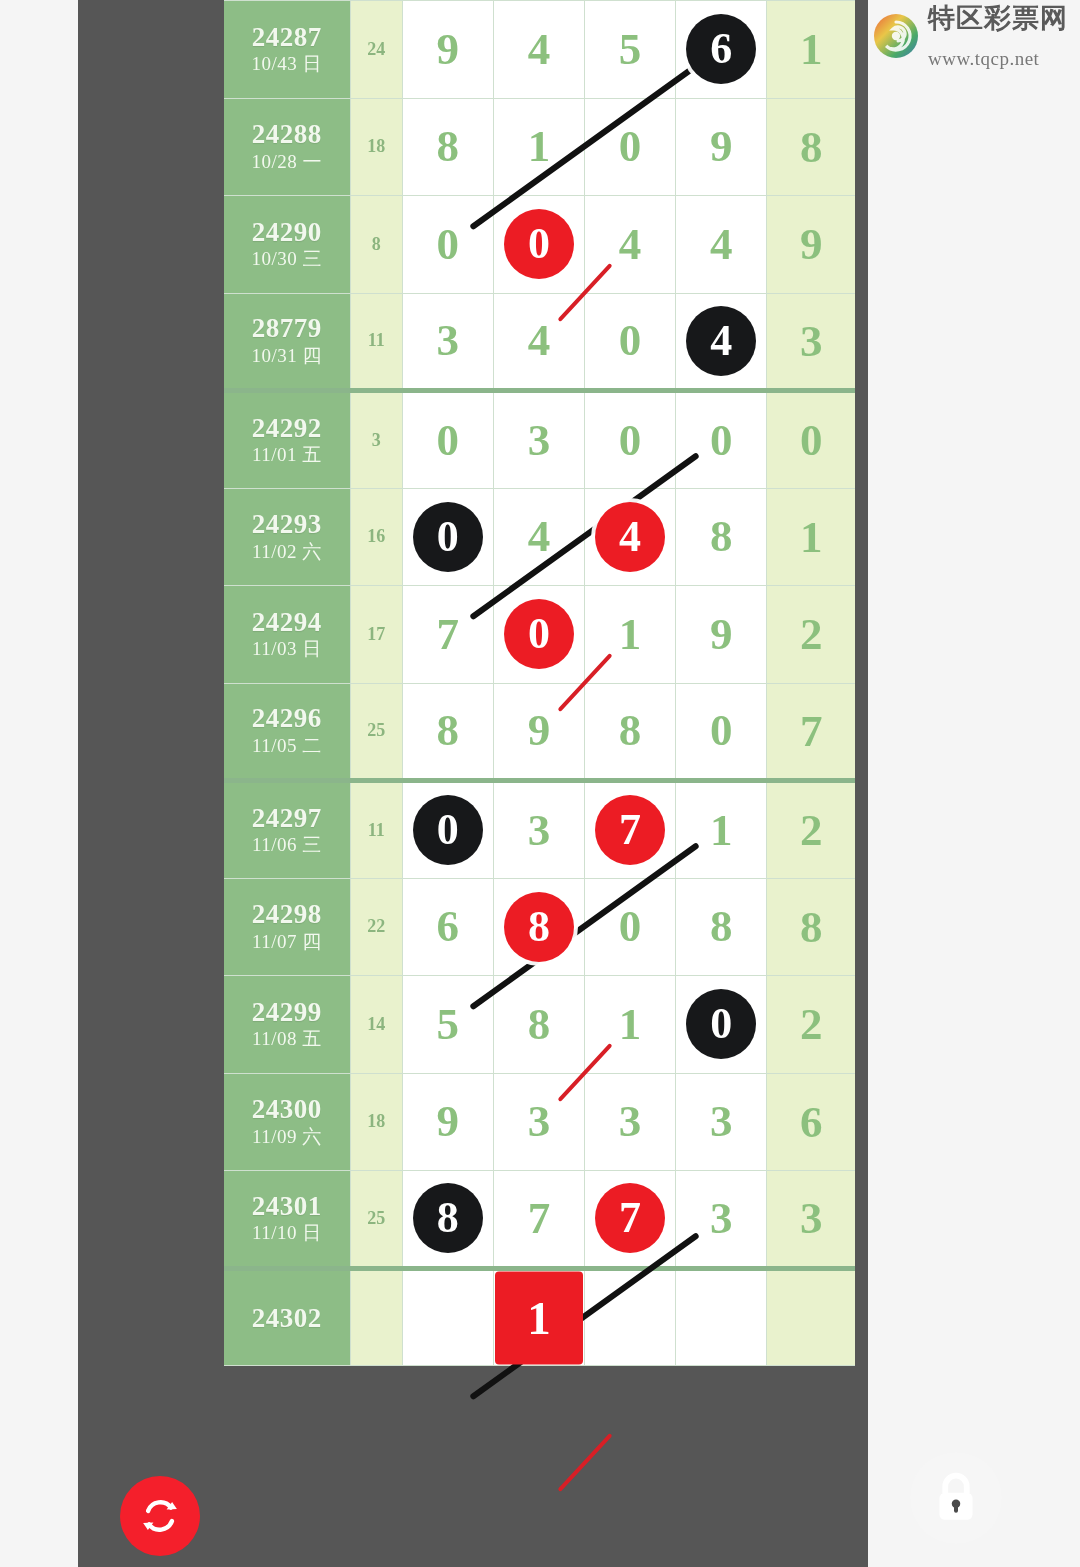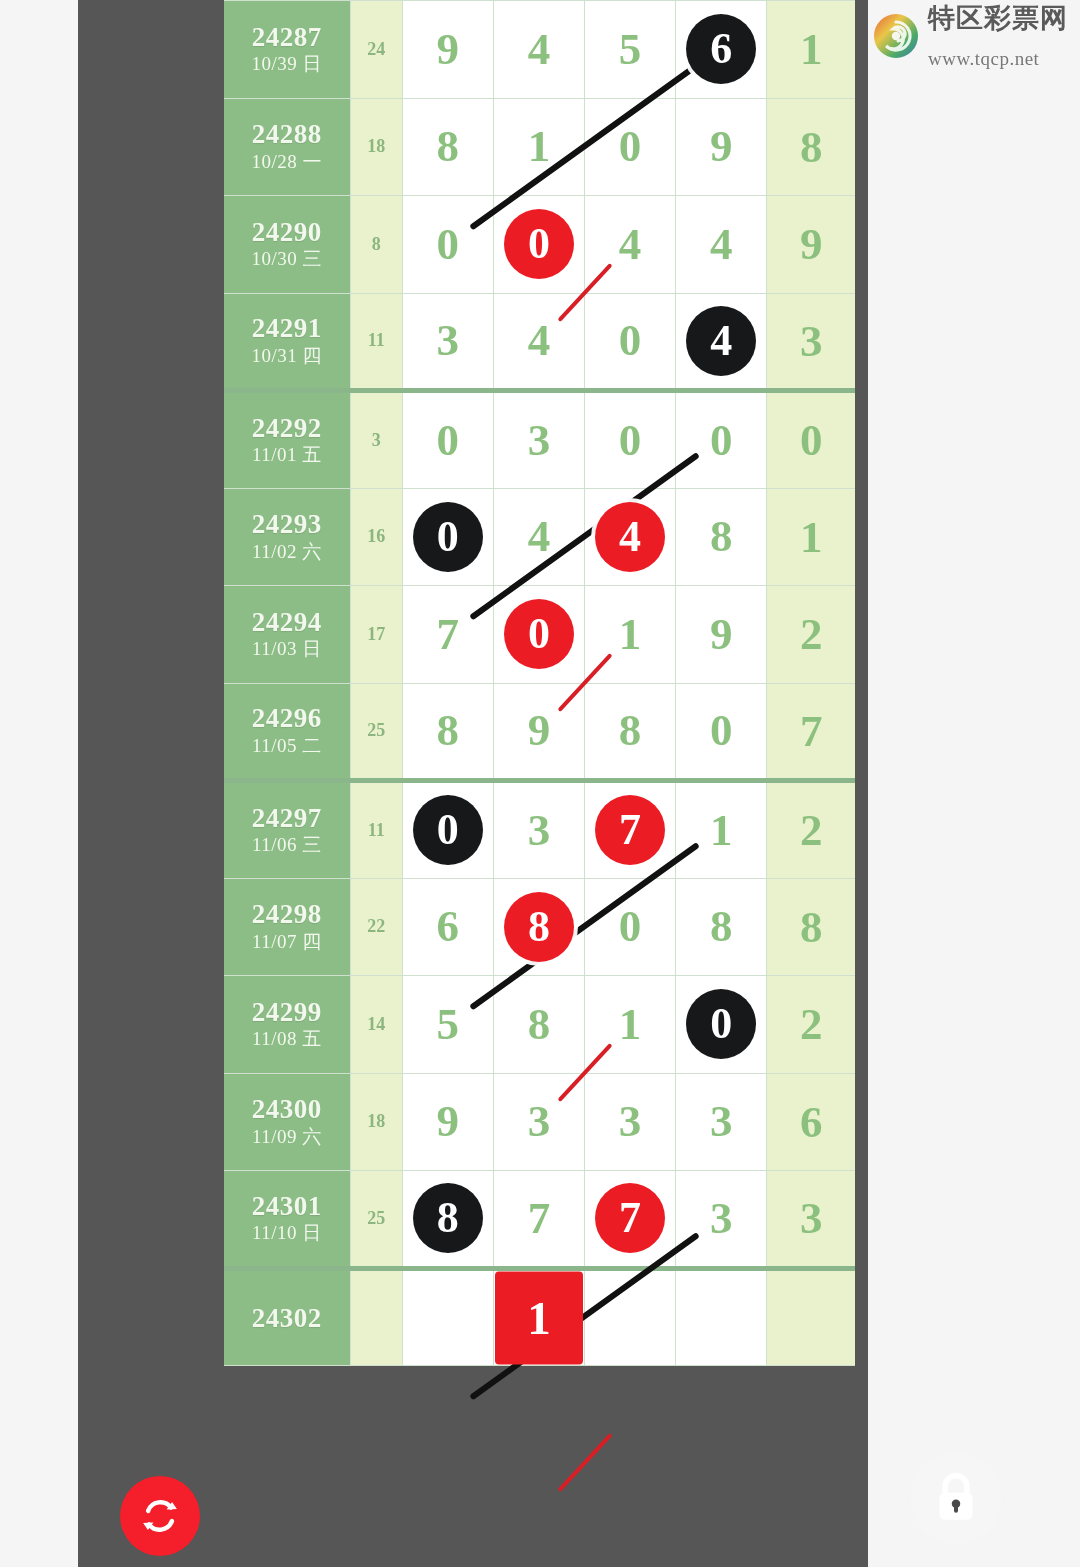--- a/index.html
+++ b/index.html
@@ -201,21 +201,21 @@
 <div id="app">
 
   <div class="backdrop"></div>
   <div class="backdrop-right"></div>
 
   <table class="chart" id="chart-table">
     <tbody id="chart-body">
         <tr class="row">
           <td class="c-issue">
             <span class="issue">24287</span>
-            <span class="date">10/39 日</span>
+            <span class="date">10/43 日</span>
           </td>
           <td class="c-sum">24</td>
           <td class="c-dig">9</td>
           <td class="c-dig">4</td>
           <td class="c-dig">5</td>
           <td class="c-dig">
             <span class="marker black">6</span>
           </td>
           <td class="c-tail">1</td>
         </tr>
@@ -240,21 +240,21 @@
           <td class="c-dig">0</td>
           <td class="c-dig">
             <span class="marker red">0</span>
           </td>
           <td class="c-dig">4</td>
           <td class="c-dig">4</td>
           <td class="c-tail">9</td>
         </tr>
         <tr class="row group-end">
           <td class="c-issue">
-            <span class="issue">24291</span>
+            <span class="issue">28779</span>
             <span class="date">10/31 四</span>
           </td>
           <td class="c-sum">11</td>
           <td class="c-dig">3</td>
           <td class="c-dig">4</td>
           <td class="c-dig">0</td>
           <td class="c-dig">
             <span class="marker black">4</span>
           </td>
           <td class="c-tail">3</td>

